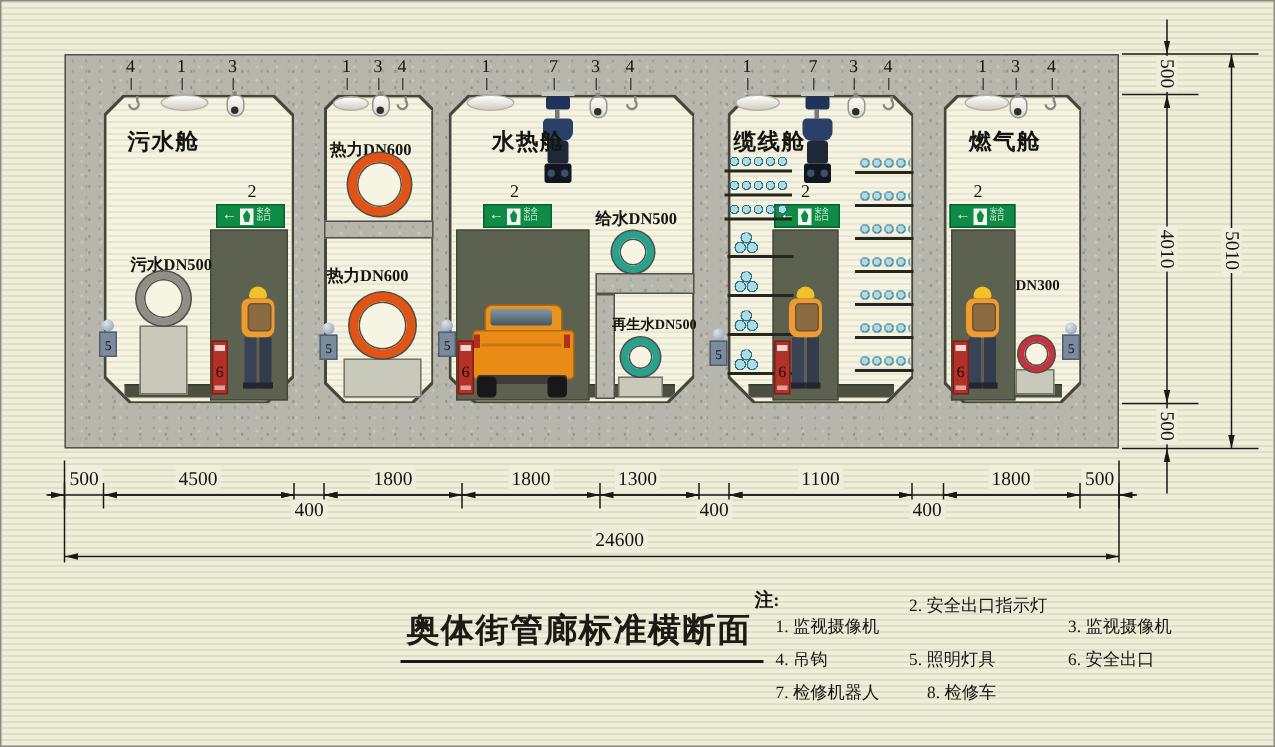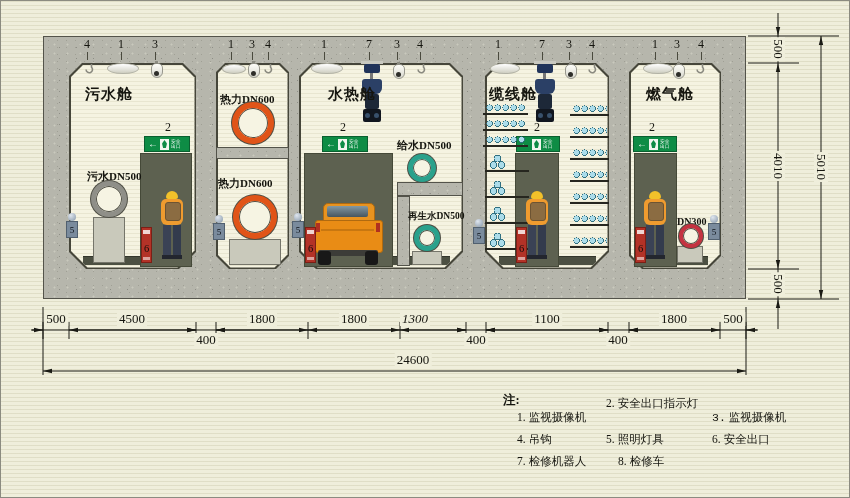--- a/index.html
+++ b/index.html
@@ -212,21 +212,21 @@
   <span class="nlabel" style="left:84px;top:84px;">污水舱</span>
   <span class="nlabel" style="left:327px;top:84px;">水热舱</span>
   <span class="nlabel" style="left:488px;top:84px;">缆线舱</span>
   <span class="nlabel" style="left:645px;top:84px;">燃气舱</span>
 
   <span class="plabel" style="left:219px;top:91px;">热力DN600</span>
   <span class="plabel" style="left:217px;top:175px;">热力DN600</span>
   <span class="plabel" style="left:86px;top:168px;">污水DN500</span>
   <span class="plabel" style="left:396px;top:137px;">给水DN500</span>
   <span class="plabel" style="left:407px;top:209px;font-size:9.5px;">再生水DN500</span>
-  <span class="plabel" style="left:676px;top:215px;font-size:10px;text-align:right;">DN300</span>
+  <span class="plabel" style="left:676px;top:184px;font-size:10px;text-align:right;">DN300</span>
 
   <div class="ped" style="left:92px;top:216px;width:32px;height:46px;"></div>
   <div class="ring" style="left:90px;top:180px;width:36px;height:36px;border:5px solid #8f8f88;"></div>
   <div class="ring" style="left:231px;top:101px;width:42px;height:42px;border:6px solid #e05418;"></div>
   <div class="ped" style="left:228px;top:238px;width:52px;height:26px;"></div>
   <div class="ring" style="left:232px;top:194px;width:44px;height:44px;border:6px solid #e05418;"></div>
   <div class="ring" style="left:407px;top:153px;width:28px;height:28px;border:5px solid #2aa18c;"></div>
   <div class="ped" style="left:411px;top:250px;width:30px;height:14px;"></div>
   <div class="ring" style="left:413px;top:224px;width:26px;height:26px;border:5px solid #2aa18c;"></div>
   <div class="ped" style="left:676px;top:245px;width:26px;height:17px;"></div>
@@ -369,37 +369,38 @@
       <line x1="777" y1="328" x2="777" y2="298" marker-end="url(#arw)"></line>
       <line x1="820" y1="35" x2="820" y2="298" marker-start="url(#arw)" marker-end="url(#arw)"></line>
     </g>
   </svg>
 
   <span class="dim" style="left:55px;top:311px;">500</span>
   <span class="dim" style="left:131px;top:311px;">4500</span>
   <span class="dim" style="left:205px;top:332px;">400</span>
   <span class="dim" style="left:261px;top:311px;">1800</span>
   <span class="dim" style="left:353px;top:311px;">1800</span>
-  <span class="dim" style="left:414px;top:311px;font-style:italic;">1300</span>
+  <span class="dim" style="left:424px;top:311px;">1300</span>
   <span class="dim" style="left:475px;top:332px;">400</span>
   <span class="dim" style="left:546px;top:311px;">1100</span>
   <span class="dim" style="left:617px;top:332px;">400</span>
   <span class="dim" style="left:673px;top:311px;">1800</span>
   <span class="dim" style="left:732px;top:311px;">500</span>
   <span class="dim" style="left:412px;top:352px;">24600</span>
 
   <span class="vdim" style="left:777px;top:48px;">500</span>
   <span class="vdim" style="left:777px;top:165px;">4010</span>
   <span class="vdim" style="left:777px;top:283px;">500</span>
   <span class="vdim" style="left:820px;top:166px;">5010</span>
 
+  <div class="title">奥体街管廊标准横断面</div>
 
   <span class="note-h" style="left:502px;top:391px;">注:</span>
   <span class="lg" style="left:516px;top:409px;"><b>1.</b><span>监视摄像机</span></span>
   <span class="lg" style="left:605px;top:395px;"><b>2.</b><span>安全出口指示灯</span></span>
-  <span class="lg" style="left:711px;top:409px;font-family:Liberation Mono, monospace;"><b>3.</b><span>监视摄像机</span></span>
+  <span class="lg" style="left:711px;top:409px;"><b>3.</b><span>监视摄像机</span></span>
   <span class="lg" style="left:516px;top:431px;"><b>4.</b><span>吊钩</span></span>
   <span class="lg" style="left:605px;top:431px;"><b>5.</b><span>照明灯具</span></span>
   <span class="lg" style="left:711px;top:431px;"><b>6.</b><span>安全出口</span></span>
   <span class="lg" style="left:516px;top:453px;"><b>7.</b><span>检修机器人</span></span>
   <span class="lg" style="left:617px;top:453px;"><b>8.</b><span>检修车</span></span>
 
 </div>
 
 </body></html>

